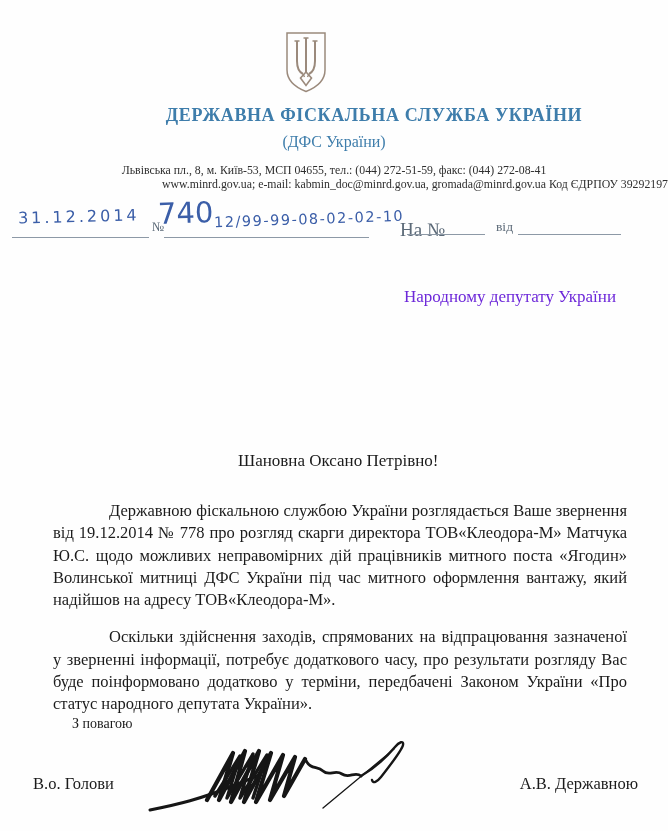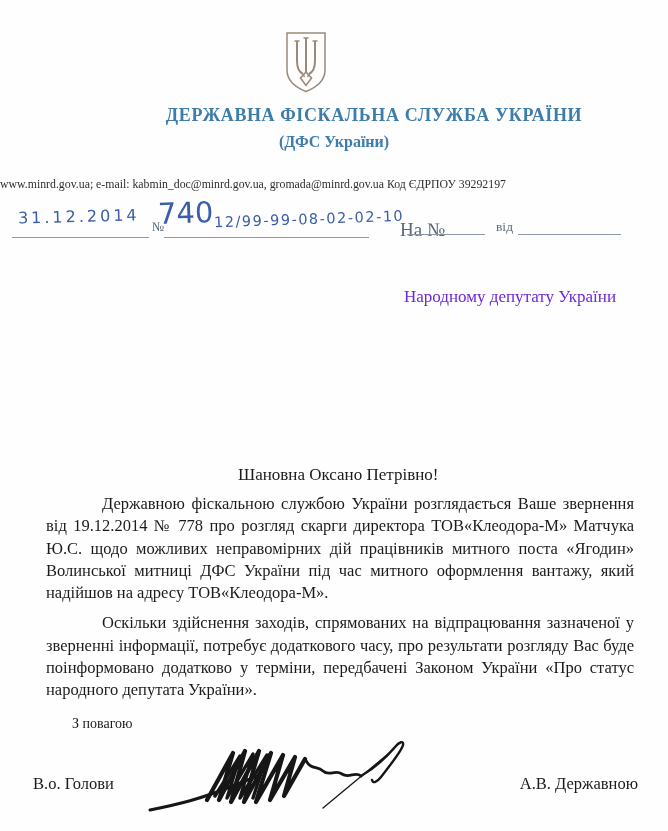--- a/index.html
+++ b/index.html
@@ -14,50 +14,50 @@
   }
   
   .emblem{position:absolute;left:284px;top:32px;width:44px;height:61px;}
   .org-name{
     position:absolute;left:0;top:105px;width:100%;
     text-align:center;font-weight:bold;font-size:18px;
     color:#3e7dab;letter-spacing:0.6px;margin-left:40px;
   }
   .org-short{
     position:absolute;left:0;top:133px;width:100%;
-    text-align:center;font-weight:bold;font-size:16px;
+    text-align:center;font-weight:normal;font-size:16px;
     color:#3e7dab;
   }
   .addr1{position:absolute;left:0;top:163px;width:100%;text-align:center;font-size:11.8px;color:#2e2e2e;}
-  .addr2{position:absolute;left:0;top:177px;width:100%;text-align:left;font-size:11.8px;color:#2e2e2e;}
+  .addr2{position:absolute;left:0;top:177px;width:100%;text-align:right;font-size:11.8px;color:#2e2e2e;}
   
   .hw{font-family:"DejaVu Sans", sans-serif;color:#3b5ea8;}
   .hw-date{position:absolute;left:18px;top:207px;font-size:16px;letter-spacing:3px;transform:rotate(-1.5deg);}
   .printed-label{position:absolute;font-size:13px;color:#5c6a78;}
   .num-label{left:152px;top:219px;}
   .hw-num-main{position:absolute;left:158px;top:196px;font-size:29px;transform:rotate(-2deg);}
   .hw-num-suffix{position:absolute;left:214px;top:211px;font-size:14.5px;letter-spacing:1.5px;transform:rotate(-2deg);}
   .reply-label{left:377px;top:219px;font-size:19px;margin-left:23px;}
   .reply-date-label{left:496px;top:219px;font-size:13.5px;}
   .uline{position:absolute;border-bottom:1px solid #8d99a6;height:0;}
   .uline-date{left:12px;top:237px;width:137px;}
   .uline-num{left:164px;top:237px;width:205px;}
   .uline-reply{left:407px;top:234px;width:78px;}
   .uline-reply-date{left:518px;top:234px;width:103px;}
   
   .addressee{position:absolute;left:404px;top:286px;font-size:17px;line-height:22px;color:#6d28d9;}
   
   .subject{position:absolute;left:38px;top:410px;font-size:15.5px;}
-  .salutation{position:absolute;left:238px;top:465px;font-size:17px;}
+  .salutation{position:absolute;left:238px;top:451px;font-size:17px;}
   
   .body-text{
     position:absolute;left:38px;top:485px;width:604px;
     font-size:16.5px;line-height:22.3px;text-align:justify;
   }
-  .body-text p{margin:8px;text-indent:56px;}
+  .body-text p{margin:15px;text-indent:56px;}
   
   .regards{position:absolute;left:72px;top:716px;font-size:14px;}
   .position-title{position:absolute;left:33px;top:774px;font-size:16.5px;font-family:Liberation Serif, serif;}
   .signer-name{position:absolute;right:30px;top:774px;font-size:16.5px;}
   .signature{position:absolute;left:145px;top:740px;width:265px;height:78px;}
 </style>
 </head>
 <body>
 
 <div class="page">
@@ -69,20 +69,21 @@
       <path d="M13 9 V29 Q13 39 19 42" stroke="#9b8a7c" stroke-width="2" fill="none"></path>
       <path d="M31 9 V29 Q31 39 25 42" stroke="#9b8a7c" stroke-width="2" fill="none"></path>
       <path d="M10.5 9 H15.5 M28.5 9 H33.5 M19.5 6 H24.5" stroke="#9b8a7c" stroke-width="1.5"></path>
       <path d="M22 40 L16.5 46 L22 53.5 L27.5 46 Z" stroke="#9b8a7c" stroke-width="1.6" fill="none"></path>
       <path d="M19 42 L20.5 45 M25 42 L23.5 45" stroke="#9b8a7c" stroke-width="1.4"></path>
     </svg>
   </div>
 
   <div class="org-name">ДЕРЖАВНА ФІСКАЛЬНА СЛУЖБА УКРАЇНИ</div>
   <div class="org-short">(ДФС України)</div>
+  <div class="addr1">Львівська пл., 8, м. Київ-53, МСП 04655, тел.: (044) 272-51-59, факс: (044) 272-08-41</div>
   <div class="addr2">www.minrd.gov.ua; e-mail: kabmin_doc@minrd.gov.ua, gromada@minrd.gov.ua  Код ЄДРПОУ 39292197</div>
 
   <span class="hw hw-date">31.12.2014</span>
   <div class="uline uline-date"></div>
   <span class="printed-label num-label">№</span>
   <span class="hw hw-num-main">740</span>
   <span class="hw hw-num-suffix">12/99-99-08-02-02-10</span>
   <div class="uline uline-num"></div>
   <span class="printed-label reply-label">На №</span>
   <div class="uline uline-reply"></div>

